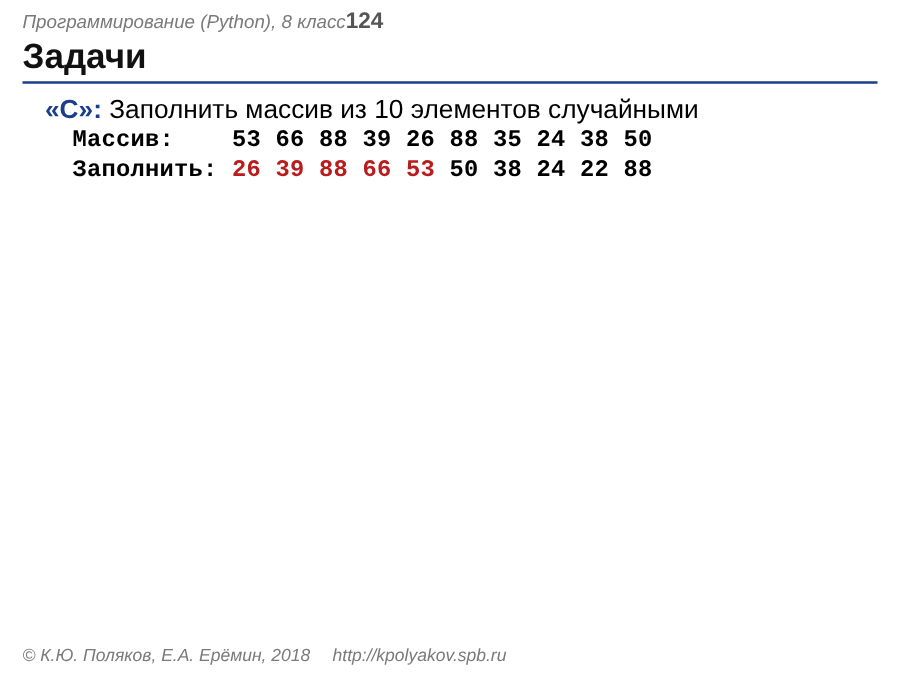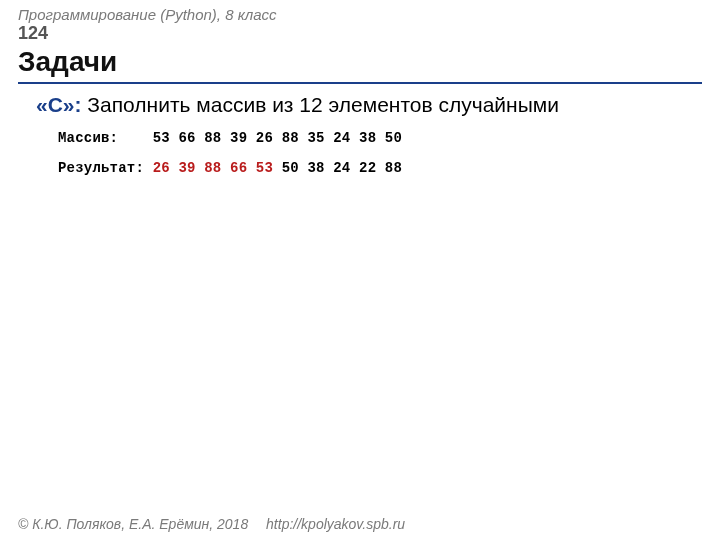--- a/index.html
+++ b/index.html
@@ -6,27 +6,25 @@
     body {
       width: 720px;
       height: 540px;
       background: #fff;
       font-family: Arial, sans-serif;
       position: relative;
       overflow: hidden;
     }
     .header {
       display: flex;
-      justify-content: space-between;
       align-items: baseline;
       padding: 6px 18px 0 18px;
       color: #7a7a7a;
       font-size: 15px;
       font-style: italic;
-      flex-direction: column;
     }
     .header .page-num {
       font-style: normal;
       font-weight: bold;
       color: #555;
       font-size: 18px;
     }
     .title-wrap {
       margin: 2px 18px 0 18px;
       border-bottom: 2px solid #1a3f8a;
@@ -48,24 +46,24 @@
       font-weight: bold;
     }
     .task-text {
       display: inline;
     }
     .indented {
       padding-left: 48px;
     }
     .mono-row {
       font-family: "Courier New", monospace;
-      font-size: 14px;
+      font-size: 19px;
       font-weight: bold;
       white-space: pre;
-      margin-top: 12px;
+      margin-top: 0;
       padding-left: 22px;
       letter-spacing: 0.2px;
     }
     .red { color: #b91c1c; }
     .footer {
       position: absolute;
       bottom: 8px;
       left: 18px;
       font-size: 14px;
       color: #7a7a7a;
@@ -81,22 +79,22 @@
   <span>Программирование (Python), 8 класс</span>
   <span class="page-num">124</span>
 </div>
 
 <div class="title-wrap">
   <div class="title">Задачи</div>
 </div>
 
 <div class="content">
   <div>
-    <span class="task-label">«C»:</span><span class="task-text"> Заполнить массив из 12 элементов случайными</span>
+    <span class="task-label">«C»:</span><span class="task-text"> Заполнить массив из 10 элементов случайными</span>
   </div>
   <div class="mono-row"><span>Массив:    </span><span>53 66 88 39 26 88 35 24 38 50</span></div>
-  <div class="mono-row"><span>Результат: </span><span class="red">26 39 88 66 53</span><span> 50 38 24 22 88</span></div>
+  <div class="mono-row"><span>Заполнить: </span><span class="red">26 39 88 66 53</span><span> 50 38 24 22 88</span></div>
 </div>
 
 <div class="footer">
   <span class="copy">© К.Ю. Поляков, Е.А. Ерёмин, 2018</span>
   <span class="url">http://kpolyakov.spb.ru</span>
 </div>
 
 </body></html>

